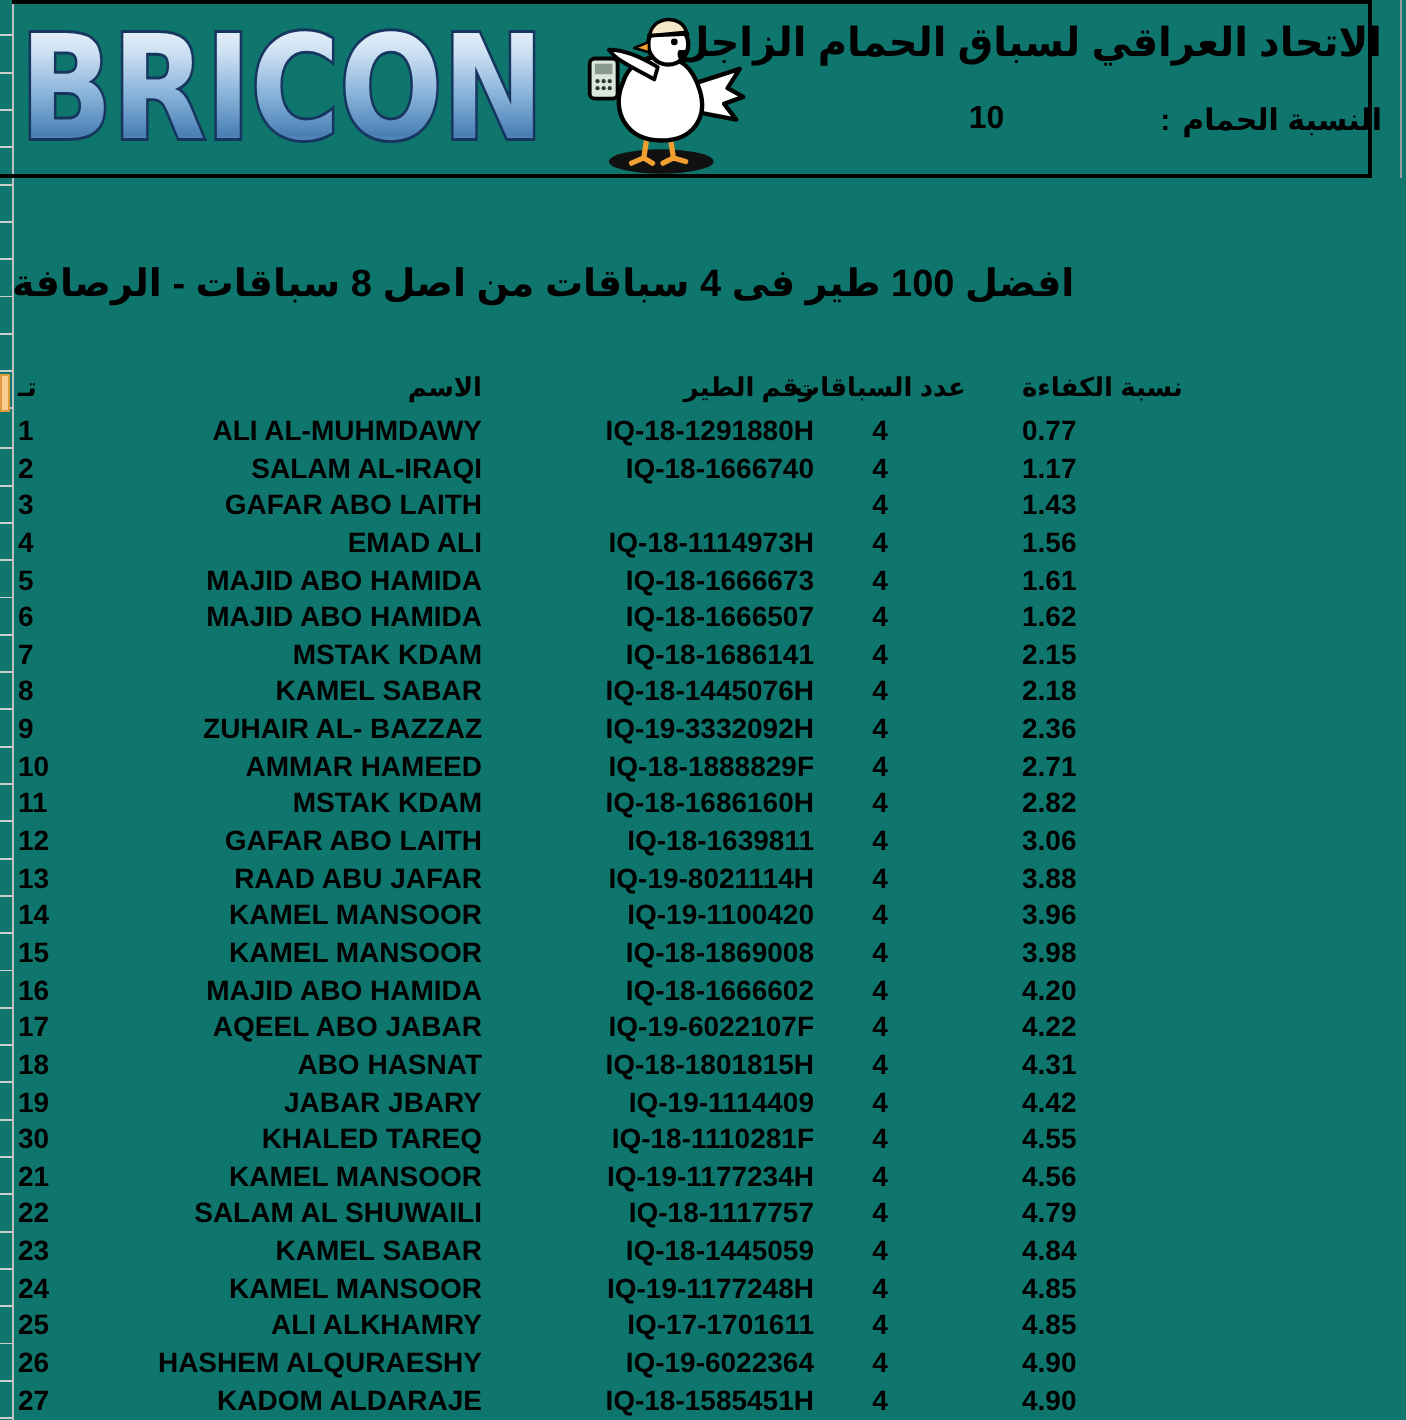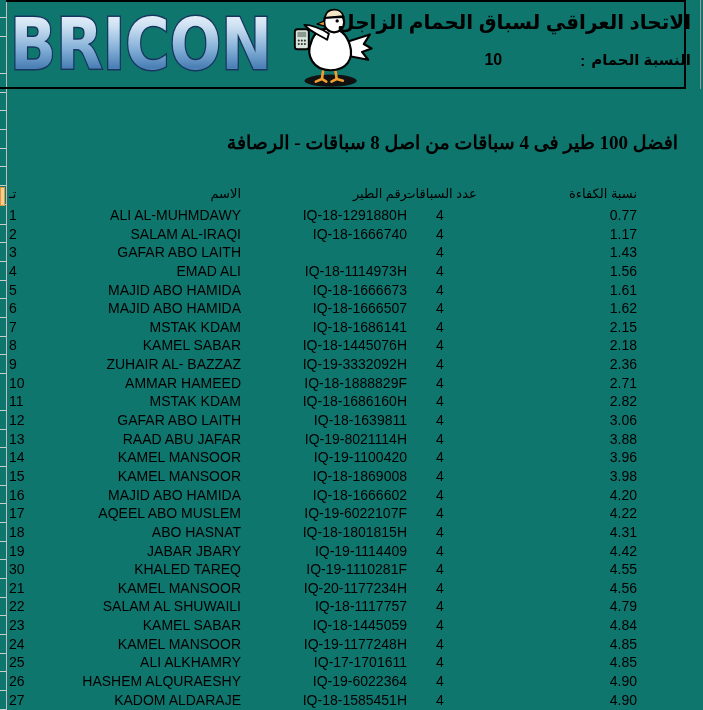--- a/index.html
+++ b/index.html
@@ -31,33 +31,33 @@
   .org-block{position:absolute;right:12px;top:10px;width:300px;}
   .org-title{font-size:20px;font-weight:bold;line-height:1.25;white-space:nowrap;}
   .pct-line{
     margin-top:16px;display:flex;justify-content:flex-end;align-items:center;
     font-size:15px;font-weight:bold;
   }
   .pct-value{margin-right:78px;font-size:16px;}
   .pct-sep{margin-right:6px;}
 
   .page-title{
-    position:absolute;left:6px;top:131px;width:672px;text-align:right;
-    font-size:19px;font-weight:bold;font-family:Liberation Serif, serif;
+    position:absolute;left:6px;top:131px;width:672px;text-align:left;
+    font-size:19px;font-weight:bold;
   }
 
   
-  .thead,.trow{position:absolute;left:0;width:703px;font-weight:normal;}
+  .thead,.trow{position:absolute;left:0;width:703px;font-weight:bold;}
   .thead{top:186px;height:20px;font-size:13px;}
   .cell{position:absolute;top:0;white-space:nowrap;overflow:visible;}
   .c-rank{left:9px;width:42px;text-align:left;}
   .c-name{left:55px;width:186px;text-align:right;}
   .c-bird{left:245px;width:162px;text-align:right;}
   .c-races{left:378px;width:124px;text-align:center;}
-  .c-eff{left:511px;width:126px;text-align:right;}
+  .c-eff{left:511px;width:126px;text-align:left;}
   .tbody{position:absolute;left:0;top:206px;width:703px;}
   .trow{position:relative;height:18.65px;line-height:18.65px;font-size:14px;}
   .trow .cell{line-height:18.65px;}
 </style>
 </head>
 <body>
 
 <div class="page">
 
   <div class="left-strip"></div>
@@ -244,21 +244,21 @@
     <div class="trow">
       <span class="cell c-rank">16</span>
       <span class="cell c-name">MAJID ABO HAMIDA</span>
       <span class="cell c-bird">IQ-18-1666602</span>
       <span class="cell c-races">4</span>
       <span class="cell c-eff">4.20</span>
     </div>
 
     <div class="trow">
       <span class="cell c-rank">17</span>
-      <span class="cell c-name">AQEEL ABO MUSLEM</span>
+      <span class="cell c-name">AQEEL ABO JABAR</span>
       <span class="cell c-bird">IQ-19-6022107F</span>
       <span class="cell c-races">4</span>
       <span class="cell c-eff">4.22</span>
     </div>
 
     <div class="trow">
       <span class="cell c-rank">18</span>
       <span class="cell c-name">ABO HASNAT</span>
       <span class="cell c-bird">IQ-18-1801815H</span>
       <span class="cell c-races">4</span>
@@ -269,29 +269,29 @@
       <span class="cell c-rank">19</span>
       <span class="cell c-name">JABAR JBARY</span>
       <span class="cell c-bird">IQ-19-1114409</span>
       <span class="cell c-races">4</span>
       <span class="cell c-eff">4.42</span>
     </div>
 
     <div class="trow">
       <span class="cell c-rank">30</span>
       <span class="cell c-name">KHALED TAREQ</span>
-      <span class="cell c-bird">IQ-19-1110281F</span>
+      <span class="cell c-bird">IQ-18-1110281F</span>
       <span class="cell c-races">4</span>
       <span class="cell c-eff">4.55</span>
     </div>
 
     <div class="trow">
       <span class="cell c-rank">21</span>
       <span class="cell c-name">KAMEL MANSOOR</span>
-      <span class="cell c-bird">IQ-20-1177234H</span>
+      <span class="cell c-bird">IQ-19-1177234H</span>
       <span class="cell c-races">4</span>
       <span class="cell c-eff">4.56</span>
     </div>
 
     <div class="trow">
       <span class="cell c-rank">22</span>
       <span class="cell c-name">SALAM AL SHUWAILI</span>
       <span class="cell c-bird">IQ-18-1117757</span>
       <span class="cell c-races">4</span>
       <span class="cell c-eff">4.79</span>

